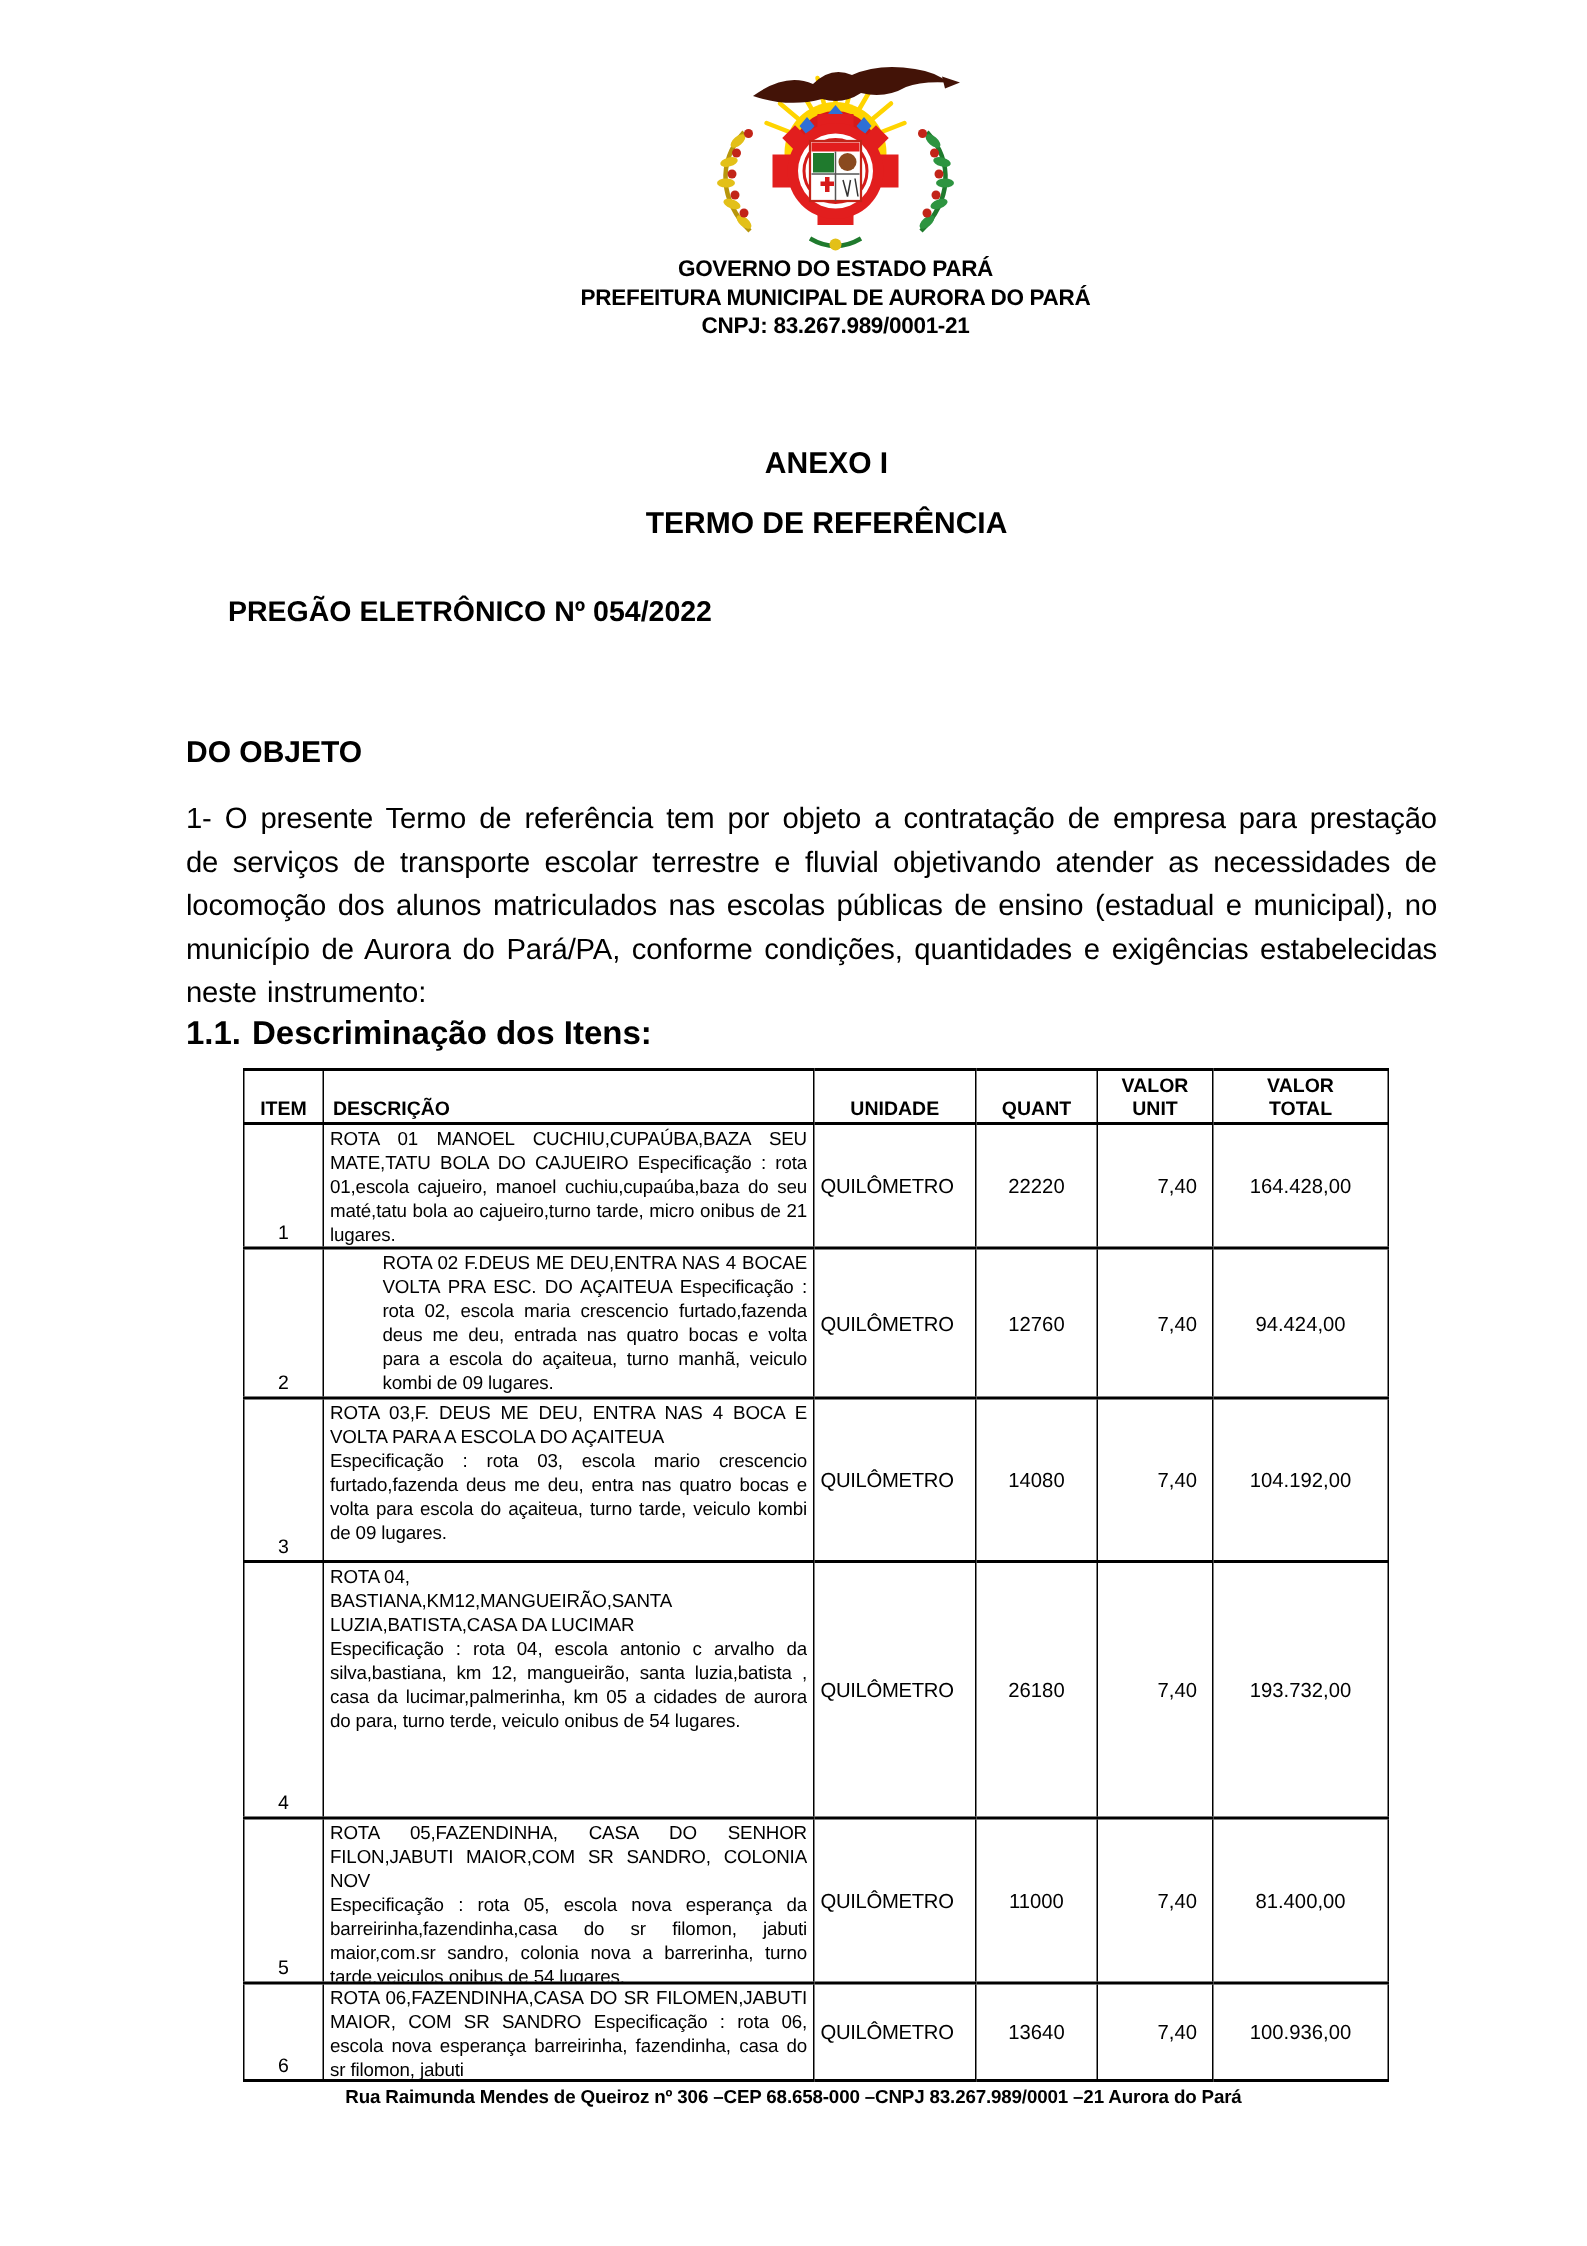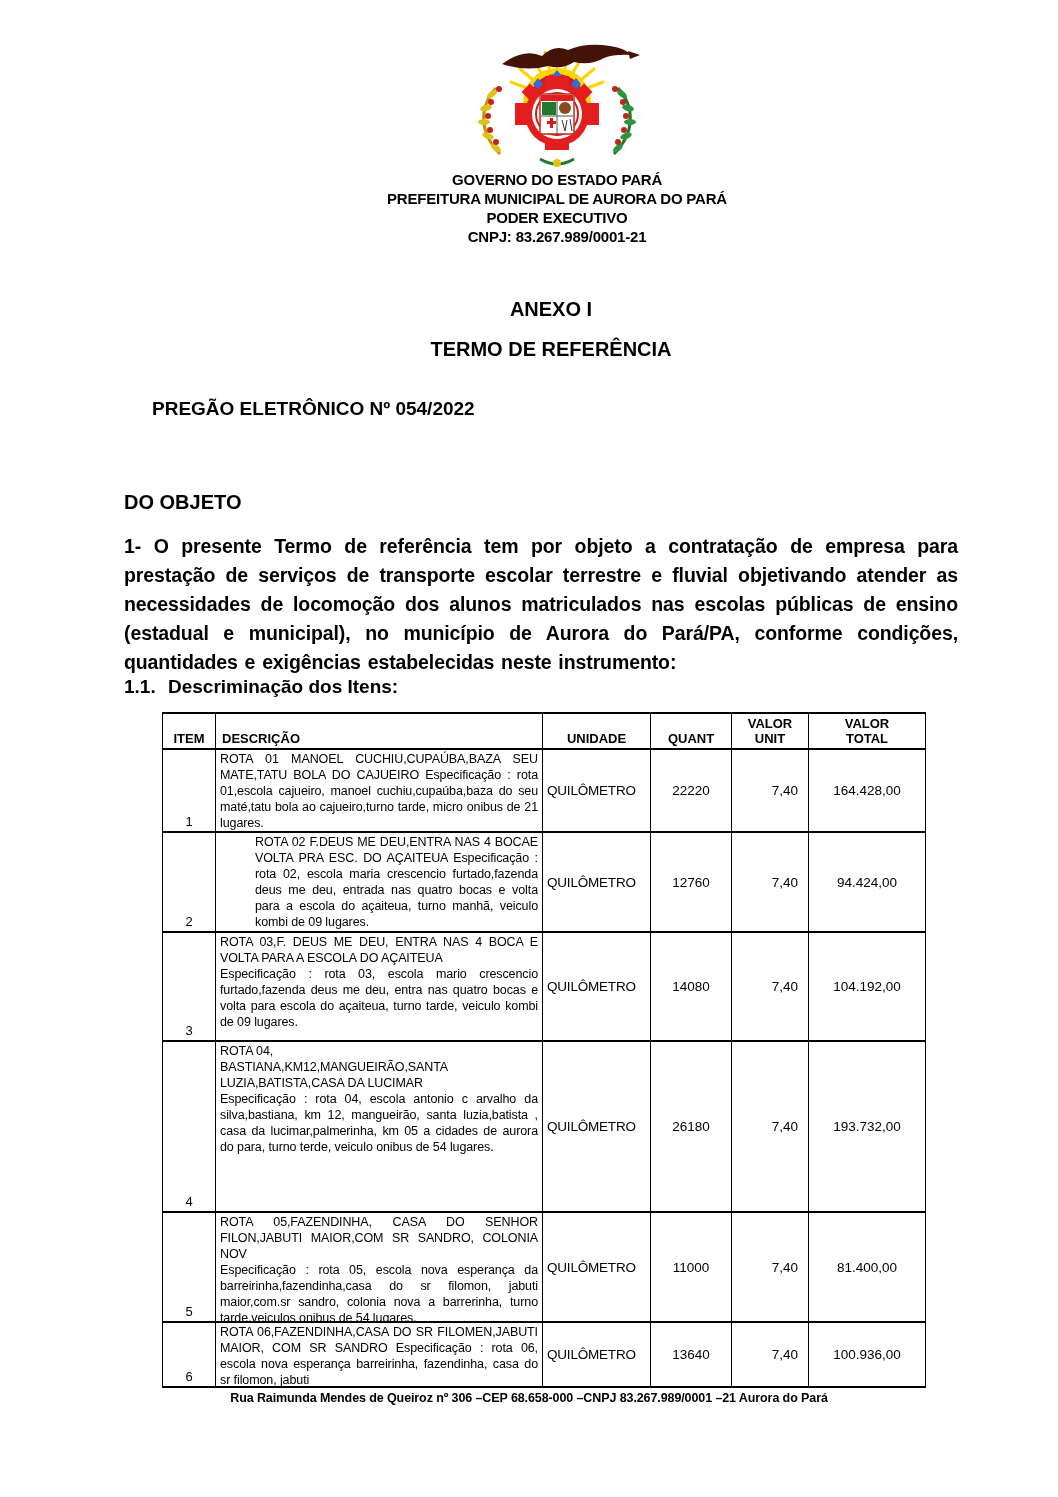--- a/index.html
+++ b/index.html
@@ -13,23 +13,23 @@
   .letterhead{top:42px;left:0;right:0;padding-left:56px;text-align:center;}
   .emblem{display:block;margin:0 auto;}
   .org-line{font-weight:bold;font-size:15px;line-height:19px;letter-spacing:-0.2px;}
   
   .anexo{top:298px;left:0;right:0;padding-left:44px;text-align:center;font-weight:bold;font-size:20px;}
   .termo{top:338px;left:0;right:0;padding-left:44px;text-align:center;font-weight:bold;font-size:20px;}
   .processo{top:395px;left:152px;font-weight:bold;font-size:19px;line-height:28px;}
   .objeto-h{top:491px;left:124px;font-weight:bold;font-size:20px;}
   .para{
     top:532px;left:124px;width:834px;font-size:19.5px;line-height:29px;
-    text-align:justify;letter-spacing:-0.1px;word-spacing:1.5px;font-weight:bold;
+    text-align:justify;letter-spacing:-0.1px;word-spacing:1.5px;
   }
-  .subh{top:676px;left:124px;font-weight:bold;font-size:19px;}
+  .subh{top:676px;left:124px;font-weight:bold;font-size:22px;}
   .subnum{display:inline-block;width:44px;}
   
   .items{top:712px;left:162px;}
   table{border-collapse:collapse;table-layout:fixed;width:763px;background:#fff;}
   th,td{border-style:solid;border-color:#000;border-width:2px 1.5px;overflow:hidden;}
   th{font-size:13px;font-weight:bold;vertical-align:bottom;padding:2px 3px;white-space:pre-line;line-height:15px;}
   th.h-desc{text-align:left;padding-left:6px;}
   th.h-center{text-align:center;}
   td{font-size:13.5px;}
   td.c-item{vertical-align:bottom;text-align:center;padding:0 0 2px 0;font-size:13px;}
@@ -129,21 +129,20 @@
       <path d="M100 78 l3 11 M105 78 l-2 11 M108 77 l2 12" stroke="#333" stroke-width="1" fill="none"></path>
       <line x1="95" y1="59" x2="95" y2="92" stroke="#555" stroke-width="1"></line>
       <line x1="79" y1="74" x2="111" y2="74" stroke="#555" stroke-width="1"></line>
     </g>
 
     <path d="M40 22 Q62 6 80 14 Q92 2 106 8 Q124 0 148 4 Q162 6 170 13 Q152 12 142 16 Q128 24 112 20 Q100 28 86 24 Q64 30 40 22 Z" fill="#431307"></path>
     <path d="M166 9 l12 4 -10 4 z" fill="#431307"></path>
   </svg>
   <div class="org-line">GOVERNO DO ESTADO PARÁ</div>
   <div class="org-line">PREFEITURA MUNICIPAL DE AURORA DO PARÁ</div>
-  <div class="org-line">PODER EXECUTIVO</div>
   <div class="org-line">CNPJ: 83.267.989/0001-21</div>
 </div>
 
 <div class="abs anexo">ANEXO I</div>
 <div class="abs termo">TERMO DE REFERÊNCIA</div>
 
 <div class="abs processo">
   <div>PREGÃO ELETRÔNICO Nº 054/2022</div>
 </div>
 

